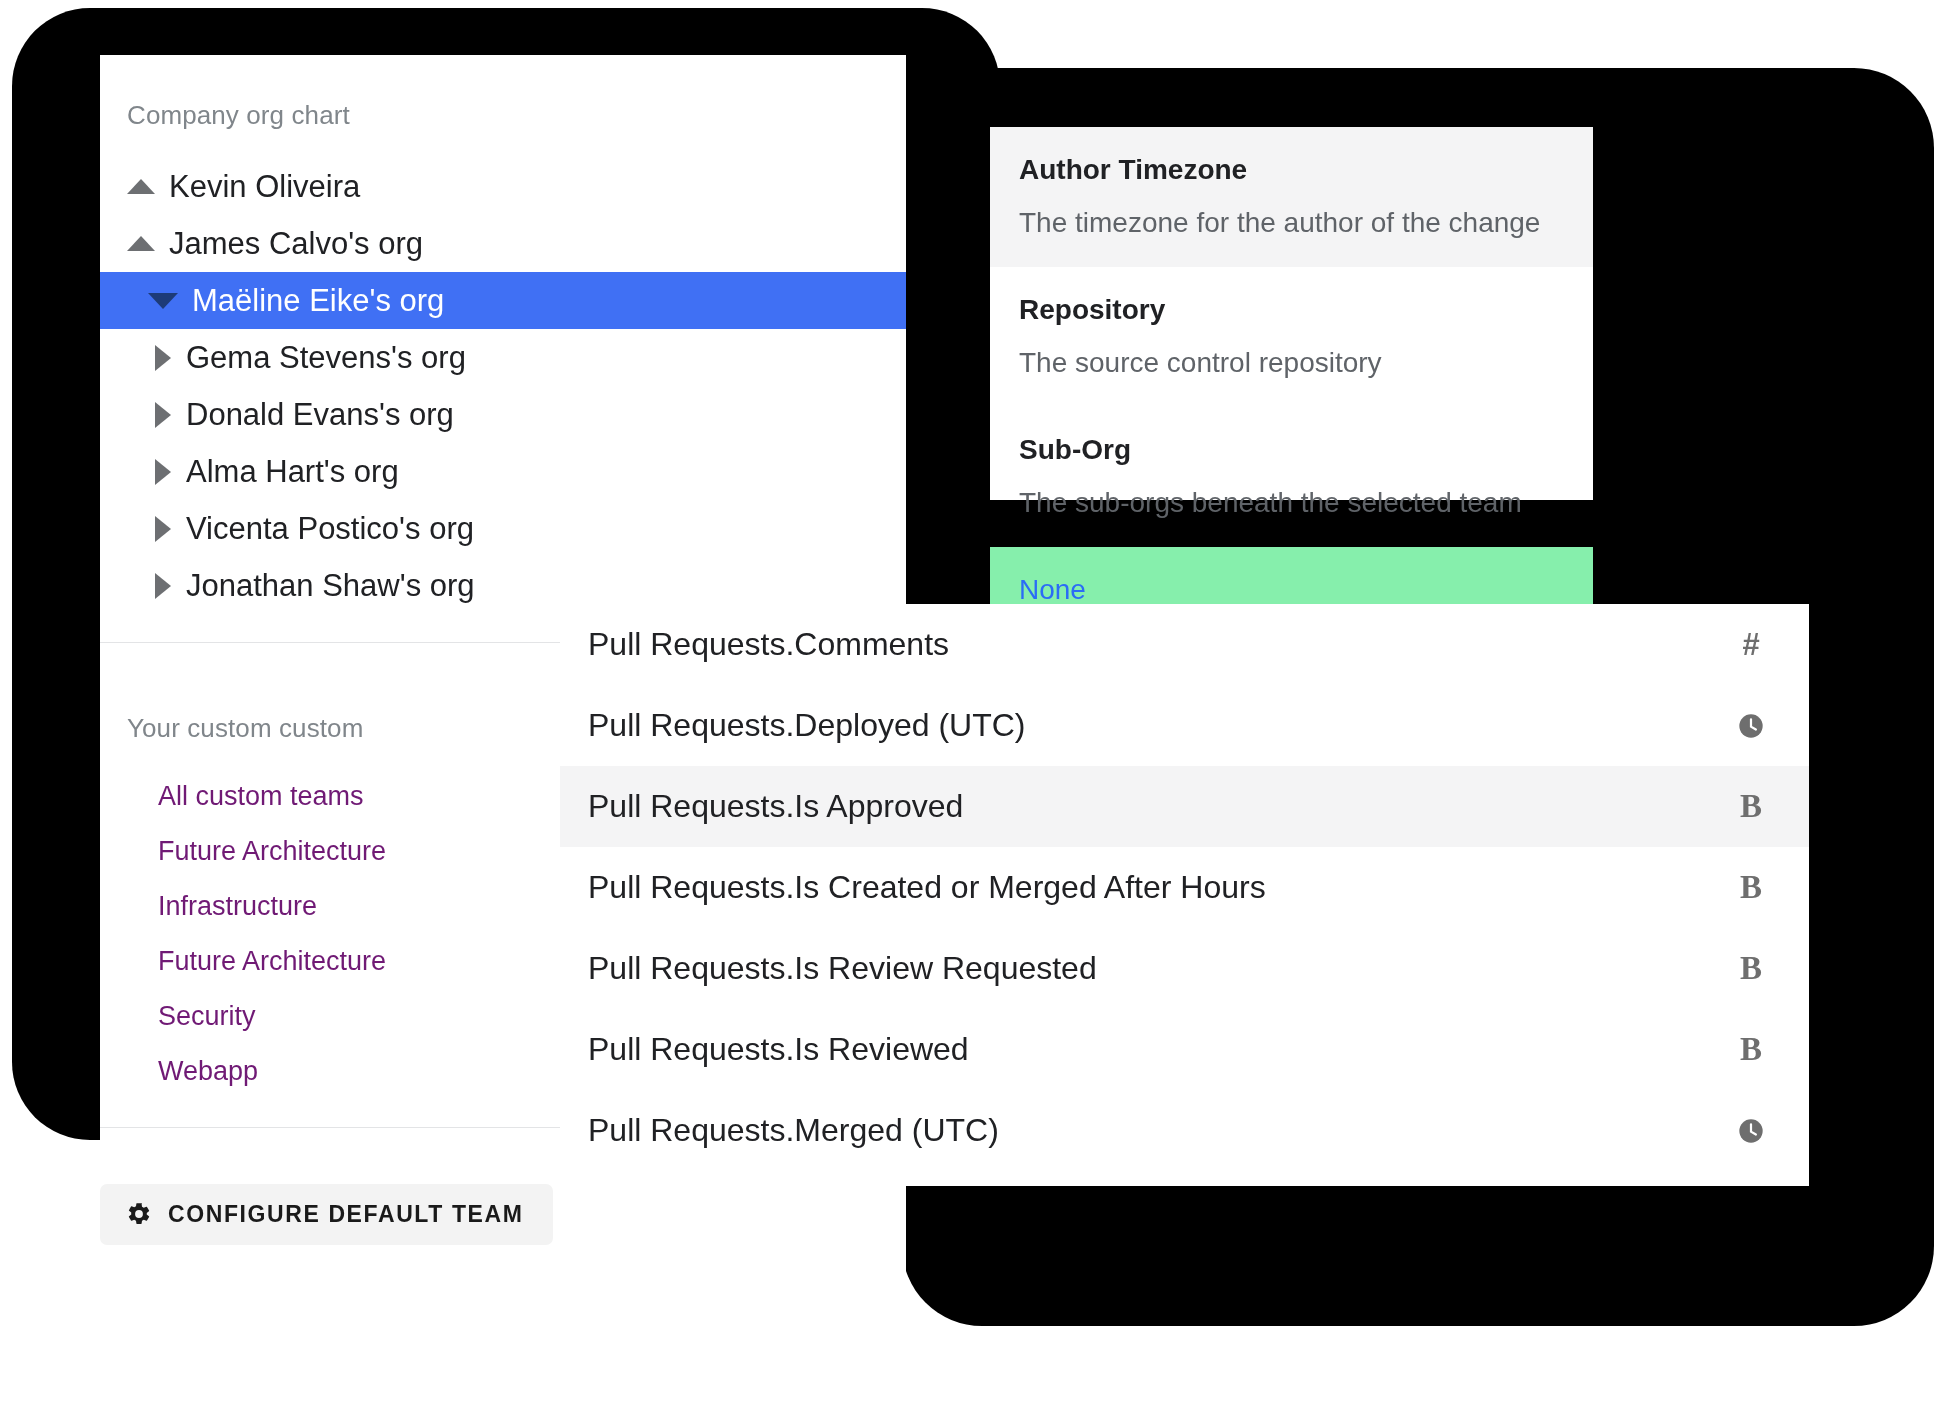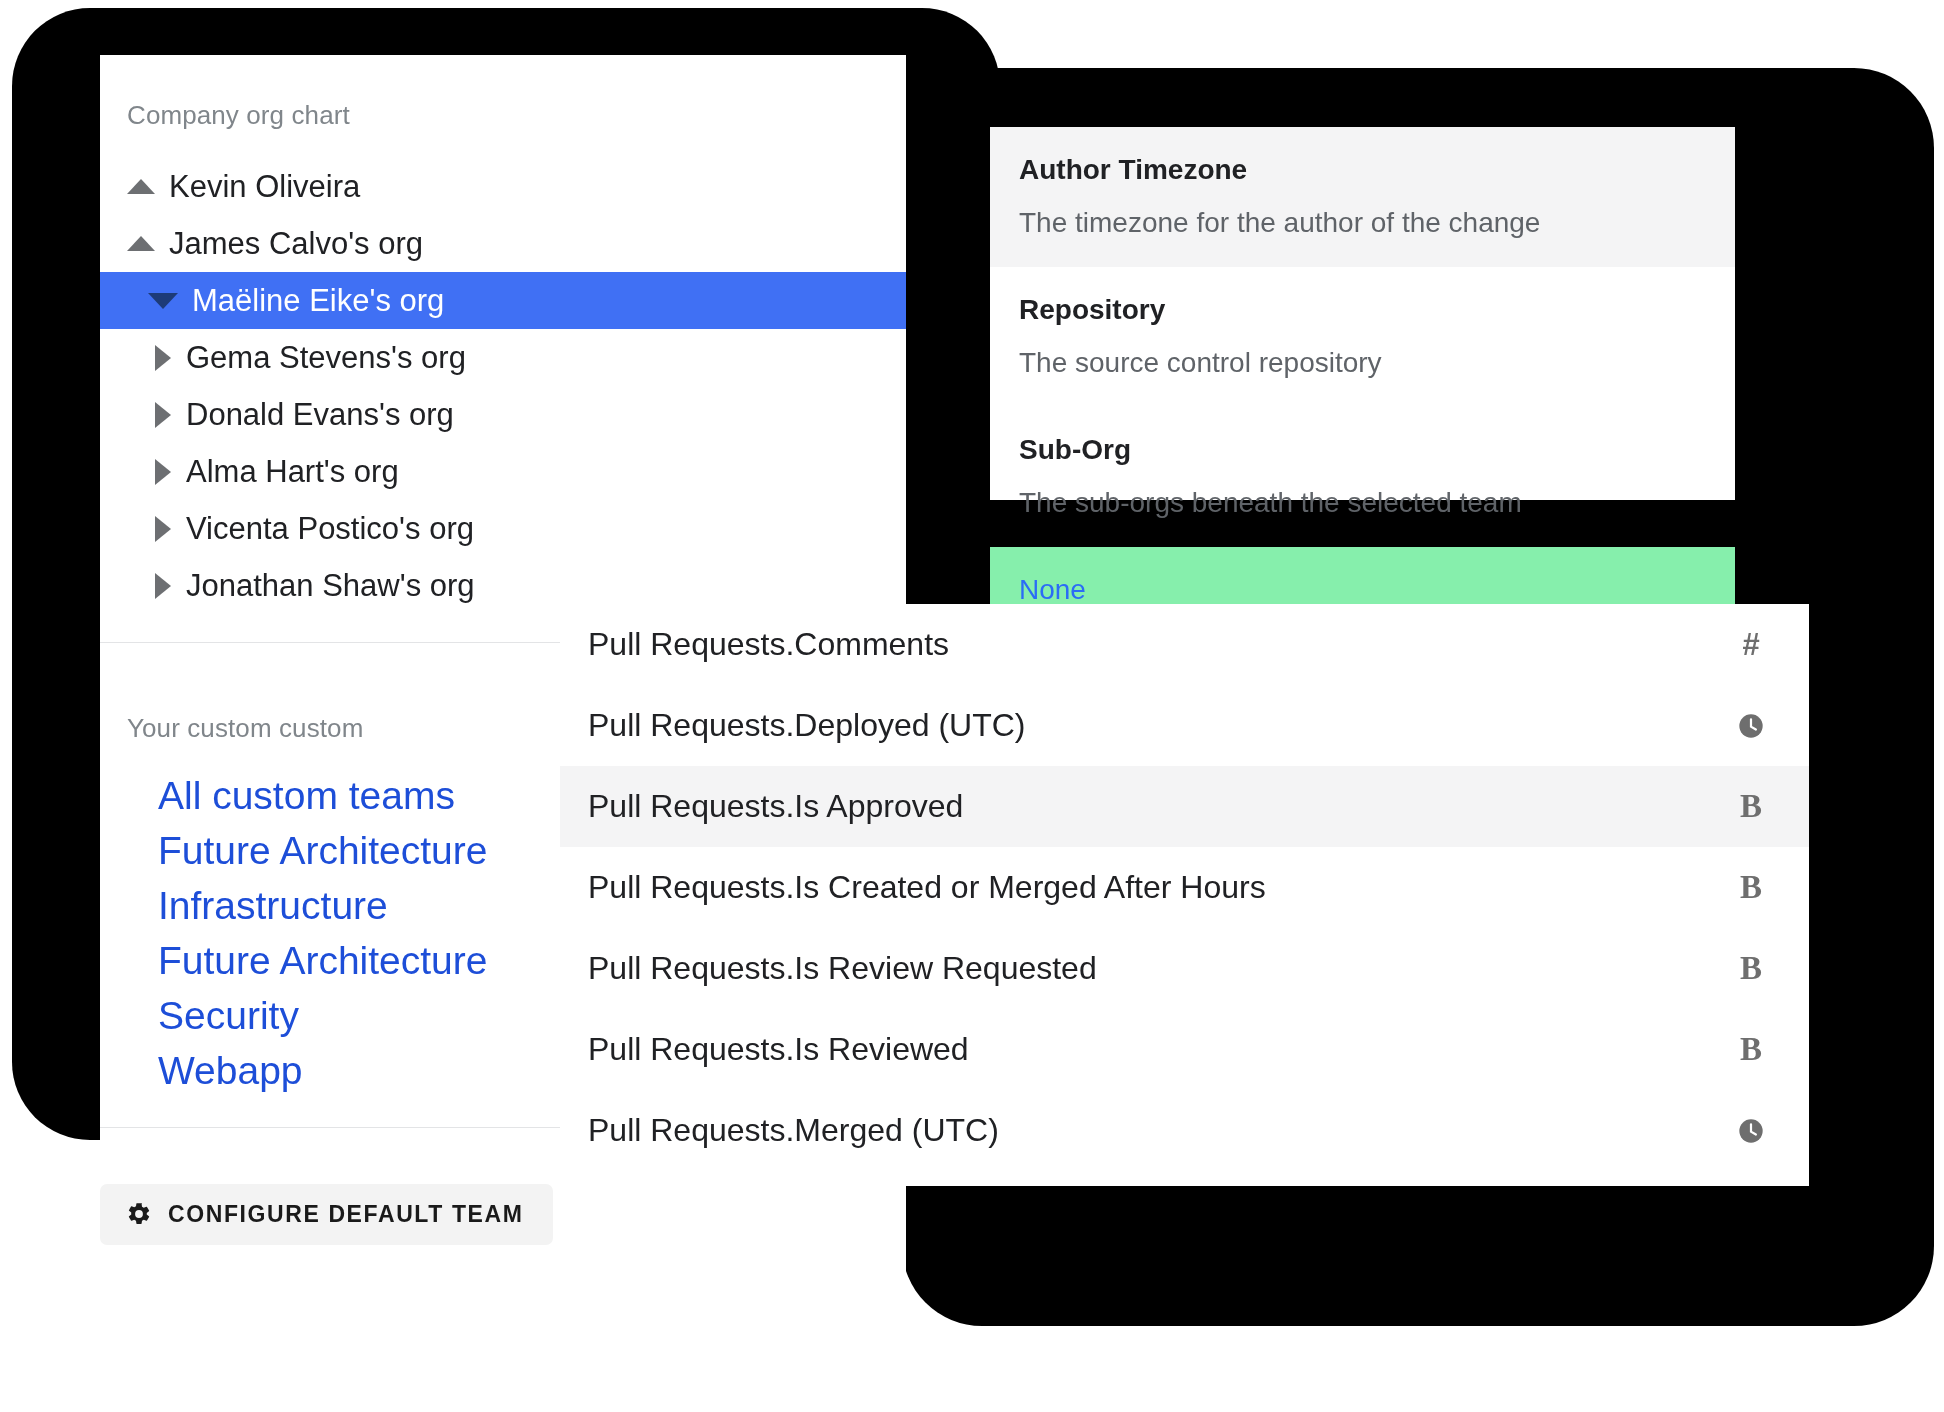--- a/index.html
+++ b/index.html
@@ -121,22 +121,22 @@
   }
   .team-list {
     margin-top: 26px;
   }
   .team-row {
     display: flex;
     align-items: center;
     height: 55px;
     padding-left: 58px;
     box-sizing: border-box;
-    color: #1d4ed8;
-    font-size: 39px;
+    color: #701a75;
+    font-size: 27px;
     cursor: pointer;
     white-space: nowrap;
   }
 
   #team-panel-footer {
     margin-top: auto;
     display: flex;
     align-items: center;
     justify-content: flex-start;
     height: 124px;
@@ -156,21 +156,21 @@
     letter-spacing: 1.6px;
     cursor: pointer;
     white-space: nowrap;
   }
   #configure-default-team-button svg { display: block; }
 
   
   #grouping-panel {
     left: 990px;
     top: 127px;
-    width: 745px;
+    width: 603px;
     height: 373px;
   }
   .group-option {
     padding: 25px 0 25px 29px;
     cursor: pointer;
   }
   .group-option.hovered { background: #f4f4f5; }
   .group-option.selected { background: #86efac; }
   .group-title {
     font-size: 28px;

